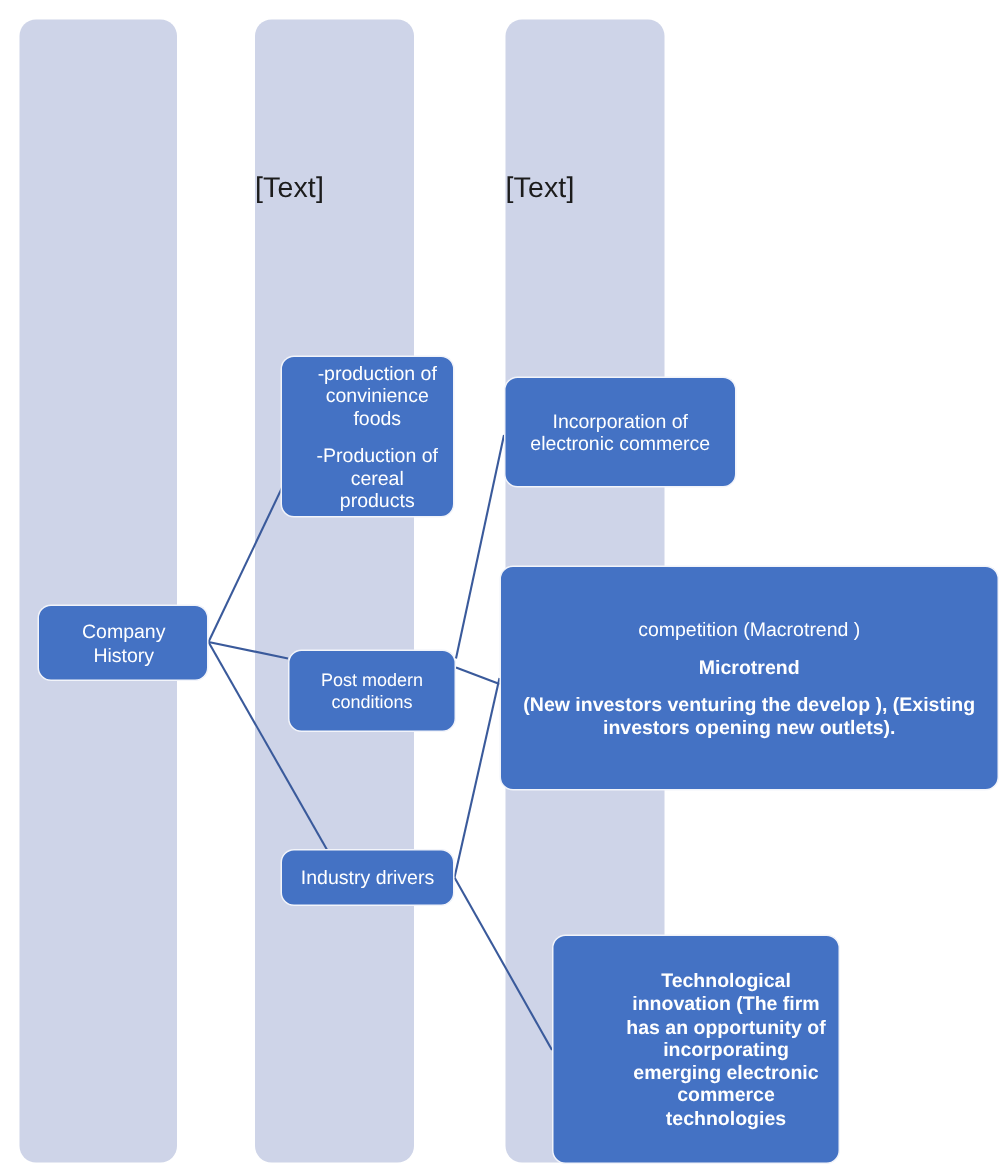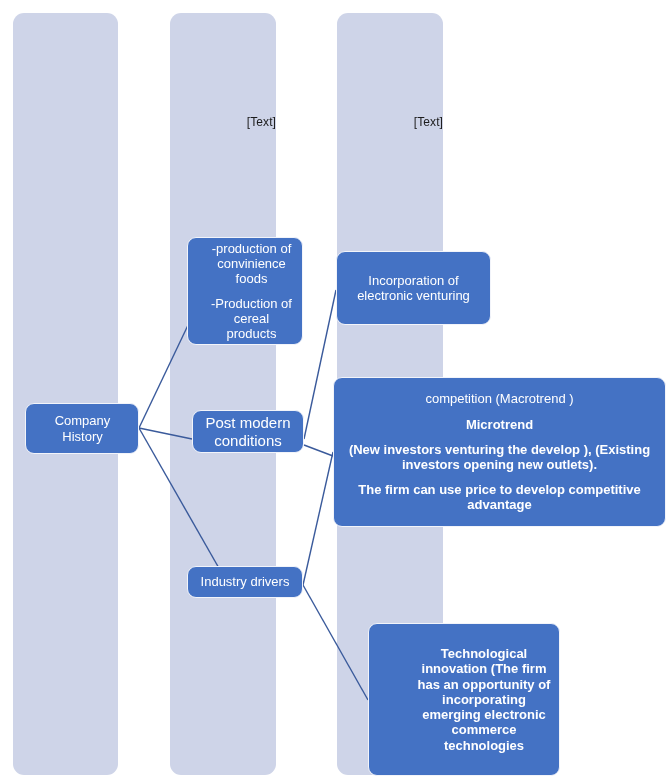--- a/index.html
+++ b/index.html
@@ -20,23 +20,23 @@
 
   
   .lane {
     position: absolute;
     background: #ced4e8;
     border-radius: 11px;
   }
   .lane-label {
     position: absolute;
     width: 100%;
-    text-align: right;
+    text-align: left;
     color: #1c1c1c;
-    font-size: 12px;
+    font-size: 19px;
     line-height: 1.2;
     letter-spacing: 0.1px;
   }
 
   
   #links {
     position: absolute;
     left: 0;
     top: 0;
     width: 668px;
@@ -64,24 +64,24 @@
     margin: 0;
     width: 100%;
   }
   .node p + p {
     margin-top: 9px;
   }
 
   .n-prod        { left: 187px; top: 237px;  width: 116px; height: 108px; font-size: 13px; padding-left: 20px; }
   .n-incorp      { left: 336px; top: 251px;  width: 155px; height:  74px; font-size: 13px; }
   .n-history     { left:  25px; top: 403px;  width: 114px; height:  51px; font-size: 13px; padding-left: 8px; }
-  .n-postmodern  { left: 192px; top: 410px;  width: 112px; height:  43px; font-size: 15px; }
+  .n-postmodern  { left: 192px; top: 433px;  width: 112px; height:  55px; font-size: 12px; }
   .n-competition { left: 333px; top: 377px;  width: 333px; height: 150px; font-size: 13px; }
   .n-competition p + p { margin-top: 10px; }
-  .n-drivers     { left: 187px; top: 566px;  width: 116px; height:  32px; font-size: 13px; justify-content: center; }
+  .n-drivers     { left: 187px; top: 566px;  width: 116px; height:  38px; font-size: 13px; justify-content: center; }
   .n-tech        { left: 368px; top: 623px;  width: 192px; height: 153px; font-size: 13px; padding-left: 47px; }
 </style>
 </head>
 <body>
 
 <div id="canvas">
 
   <div class="lane" style="left:13px; top:13px; width:105px; height:762px;"></div>
 
   <div class="lane" style="left:170px; top:13px; width:106px; height:762px;">
@@ -103,37 +103,36 @@
       <line x1="303" y1="585" x2="368" y2="700"></line>
     </g>
   </svg>
 
   <div class="node n-prod">
     <p>-production of convinience foods</p>
     <p>-Production of cereal products</p>
   </div>
 
   <div class="node n-incorp">
-    <p>Incorporation of electronic venturing</p>
+    <p>Incorporation of electronic commerce</p>
   </div>
 
   <div class="node n-history">
     <p>Company</p>
     <p style="margin-top:0;">History</p>
   </div>
 
   <div class="node n-postmodern">
     <p>Post  modern conditions</p>
   </div>
 
   <div class="node n-competition">
     <p>competition  (Macrotrend )</p>
     <p style="font-weight:bold;">Microtrend</p>
     <p style="font-weight:bold;">(New investors venturing the develop ), (Existing investors opening new outlets).</p>
-    <p style="font-weight:bold;">The firm can use price to develop competitive advantage</p>
   </div>
 
   <div class="node n-drivers">
     <p>Industry  drivers</p>
   </div>
 
   <div class="node n-tech">
     <p style="font-weight:bold;">Technological innovation (The firm has an opportunity  of incorporating emerging electronic commerce technologies</p>
   </div>
 

